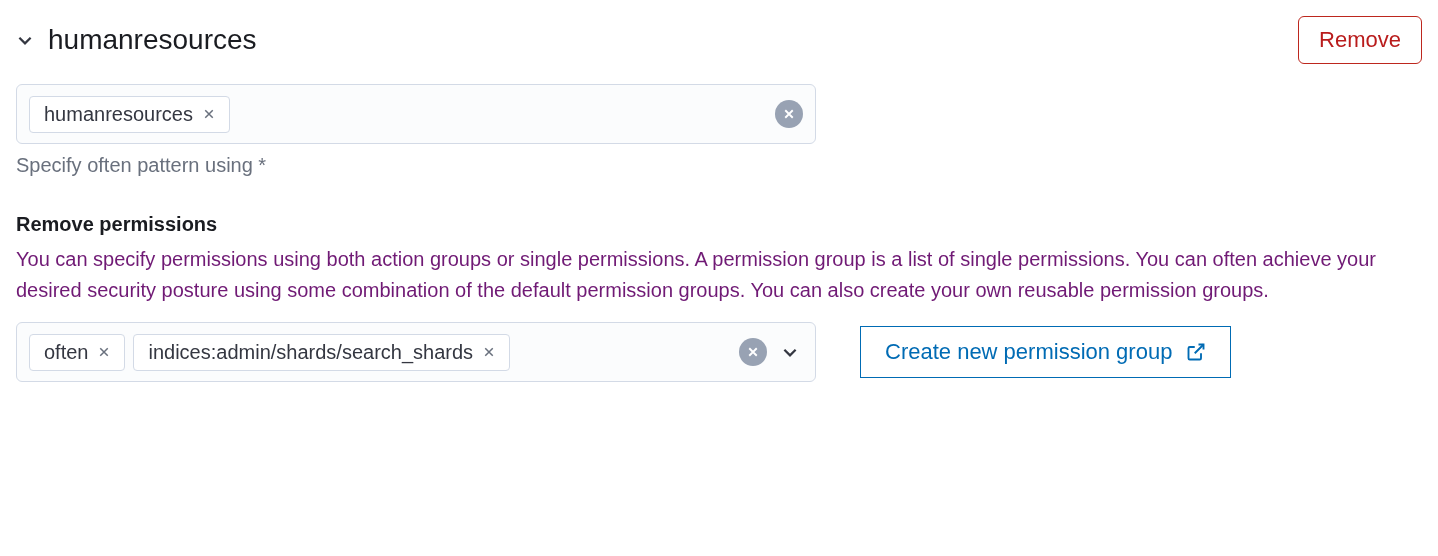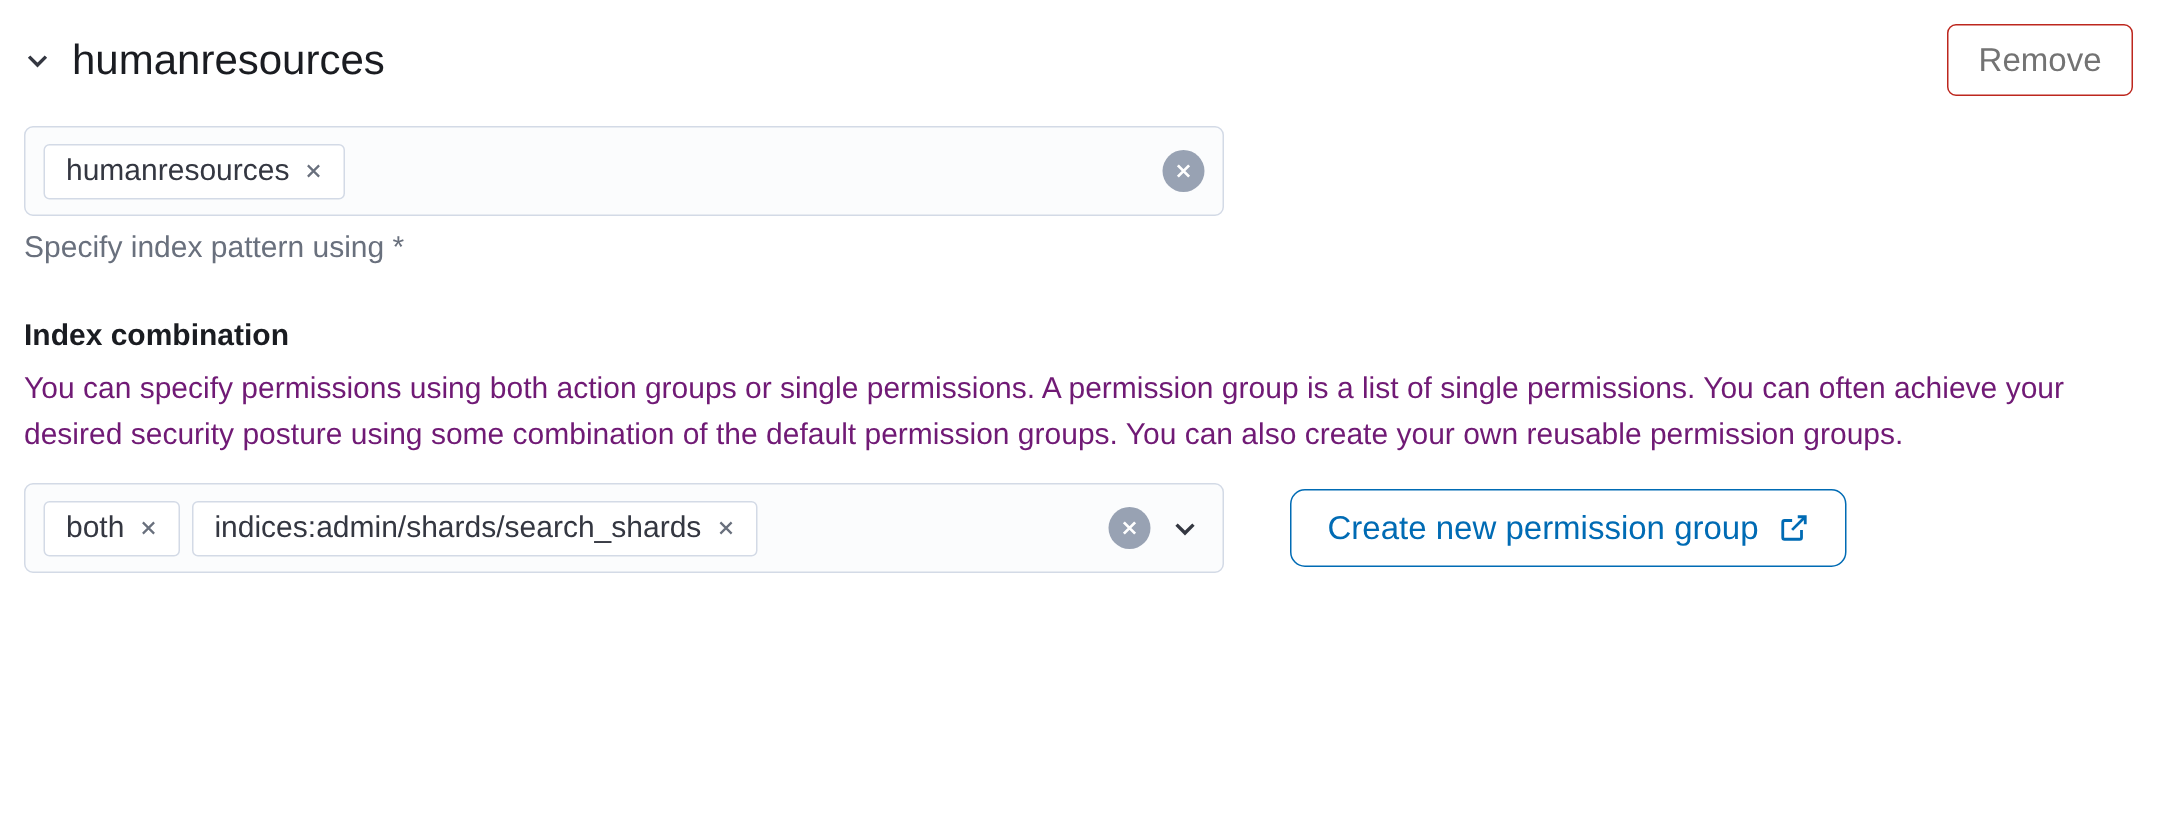--- a/index.html
+++ b/index.html
@@ -36,21 +36,21 @@
       height: 18px;
     }
     .section-title {
       font-size: 28px;
       font-weight: 400;
       color: #1a1c21;
     }
     .remove-btn {
       background: #ffffff;
       border: 1px solid #bd271e;
-      color: #737373;
+      color: #b91c1c;
       padding: 10px 20px;
       font-size: 22px;
       font-weight: 400;
       border-radius: 6px;
       cursor: pointer;
     }
     .field-label {
       font-size: 20px;
       font-weight: 700;
       color: #1a1c21;
@@ -154,21 +154,21 @@
     }
     .create-btn {
       display: inline-flex;
       align-items: center;
       gap: 14px;
       background: #ffffff;
       border: 1px solid #006bb4;
       color: #006bb4;
       padding: 12px 24px;
       font-size: 22px;
-      border-radius: 10px;
+      border-radius: 0;
       cursor: pointer;
     }
     .external-icon {
       display: flex;
       align-items: center;
     }
     .external-icon svg {
       width: 20px;
       height: 20px;
     }
@@ -197,30 +197,30 @@
           <path d="M3 3l10 10M13 3L3 13"></path>
         </svg>
       </span>
     </span>
     <span class="clear-circle">
       <svg viewBox="0 0 16 16" stroke="#ffffff" stroke-width="2.5">
         <path d="M3 3l10 10M13 3L3 13"></path>
       </svg>
     </span>
   </div>
-  <div class="helper-text">Specify index pattern using *</div>
+  <div class="helper-text">Specify often pattern using *</div>
 </div>
 
 <div class="section-gap">
-  <div class="field-label">Index combination</div>
+  <div class="field-label">Remove permissions</div>
   <div class="description-text">You can specify permissions using both action groups or single permissions. A permission group is a list of single permissions. You can often achieve your desired security posture using some combination of the default permission groups. You can also create your own reusable permission groups.</div>
   <div class="perm-row">
     <div class="perm-input">
       <span class="tag">
-        <span>both</span>
+        <span>often</span>
         <span class="tag-close">
           <svg viewBox="0 0 16 16" stroke="#69707d" stroke-width="2">
             <path d="M3 3l10 10M13 3L3 13"></path>
           </svg>
         </span>
       </span>
       <span class="tag">
         <span>indices:admin/shards/search_shards</span>
         <span class="tag-close">
           <svg viewBox="0 0 16 16" stroke="#69707d" stroke-width="2">

